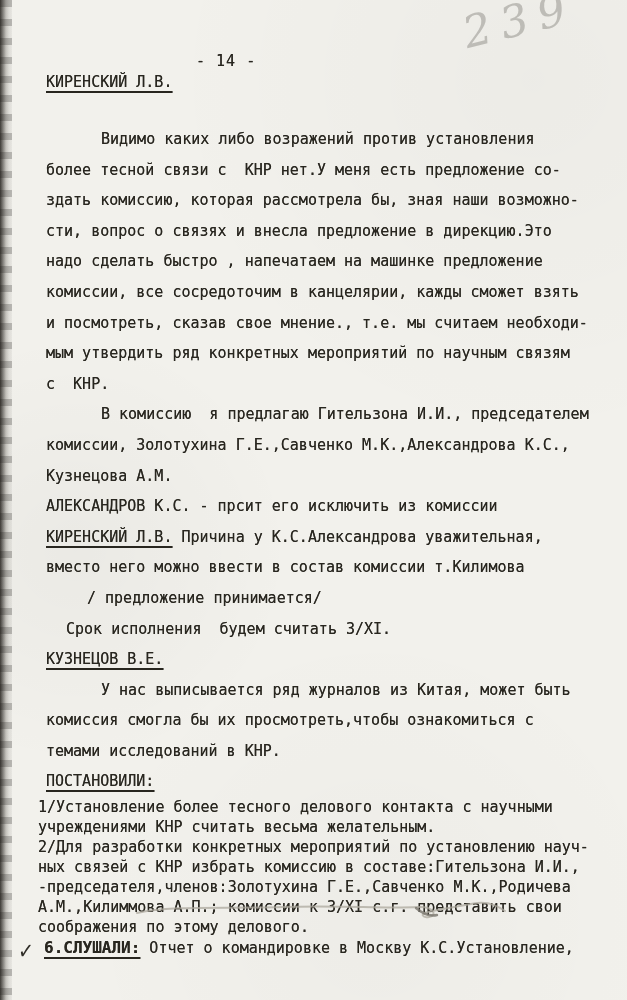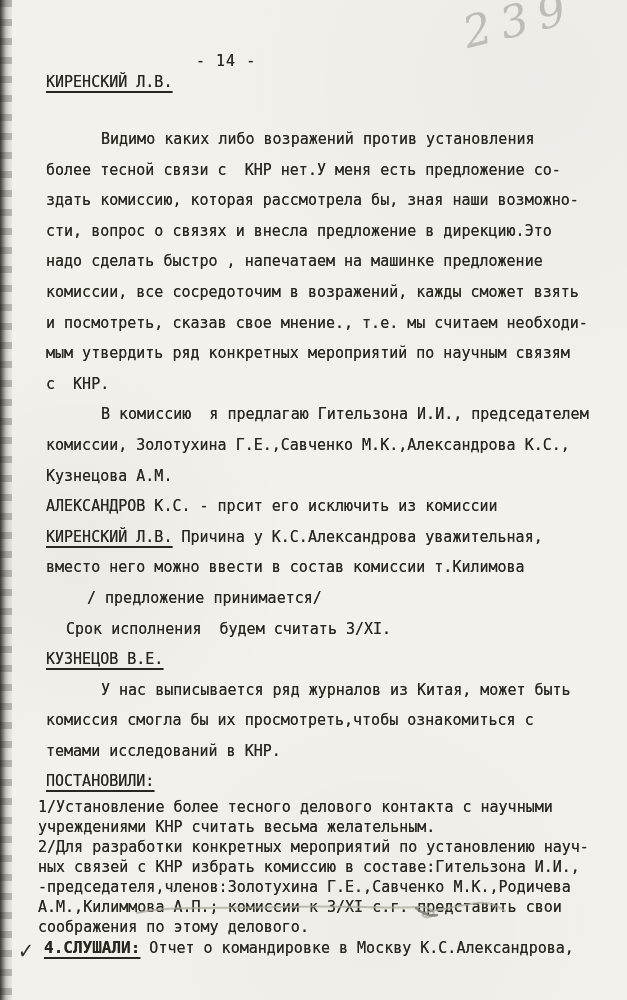--- a/index.html
+++ b/index.html
@@ -70,21 +70,21 @@
   <div class="hand-mark">239</div>
 
   <div class="heading1 txt h-speaker u">КИРЕНСКИЙ Л.В.</div>
 
   <div class="body">
     <div class="ln txt ind">Видимо каких либо возражений против установления</div>
     <div class="ln txt">более тесной связи с  КНР нет.У меня есть предложение со-</div>
     <div class="ln txt">здать комиссию, которая рассмотрела бы, зная наши возможно-</div>
     <div class="ln txt">сти, вопрос о связях и внесла предложение в дирекцию.Это</div>
     <div class="ln txt">надо сделать быстро , напечатаем на машинке предложение</div>
-    <div class="ln txt">комиссии, все сосредоточим в возражений, кажды сможет взять</div>
+    <div class="ln txt">комиссии, все сосредоточим в канцелярии, кажды сможет взять</div>
     <div class="ln txt">и посмотреть, сказав свое мнение., т.е. мы считаем необходи-</div>
     <div class="ln txt">мым утвердить ряд конкретных мероприятий по научным связям</div>
     <div class="ln txt">с  КНР.</div>
 
     <div class="ln txt ind">В комиссию  я предлагаю Гительзона И.И., председателем</div>
     <div class="ln txt">комиссии, Золотухина Г.Е.,Савченко М.К.,Александрова К.С.,</div>
     <div class="ln txt">Кузнецова А.М.</div>
 
     <div class="ln txt">АЛЕКСАНДРОВ К.С. - прсит его исключить из комиссии</div>
 
@@ -111,17 +111,17 @@
     </div>
   </div>
 
   <svg class="squiggle" width="400" height="32" viewBox="0 0 400 32">
     <path d="M4,20 C40,12 90,16 150,14 C210,12 250,16 285,14 C300,13 305,22 296,24 C290,25 286,21 295,19 C315,15 330,12 345,10 C358,9 366,14 372,18" fill="none" stroke="#aca89e" stroke-width="2" stroke-linecap="round" opacity="0.75"></path>
     <path d="M283,15 C290,21 296,24 304,22" fill="none" stroke="#77736a" stroke-width="2.4" stroke-linecap="round" opacity="0.8"></path>
   </svg>
 
   <div class="footer">
     <span class="check">✓</span>
-    <div class="f-line1 txt"><span class="f-head u">4.СЛУШАЛИ:</span><span> Отчет о командировке в Москву К.С.Александрова,</span></div>
+    <div class="f-line1 txt"><span class="f-head u">6.СЛУШАЛИ:</span><span> Отчет о командировке в Москву К.С.Установление,</span></div>
     <div class="f-line2 txt">В.Е.Кузнецова и Р.П.Смолина</div>
   </div>
 
 </div>
 
 </body></html>

